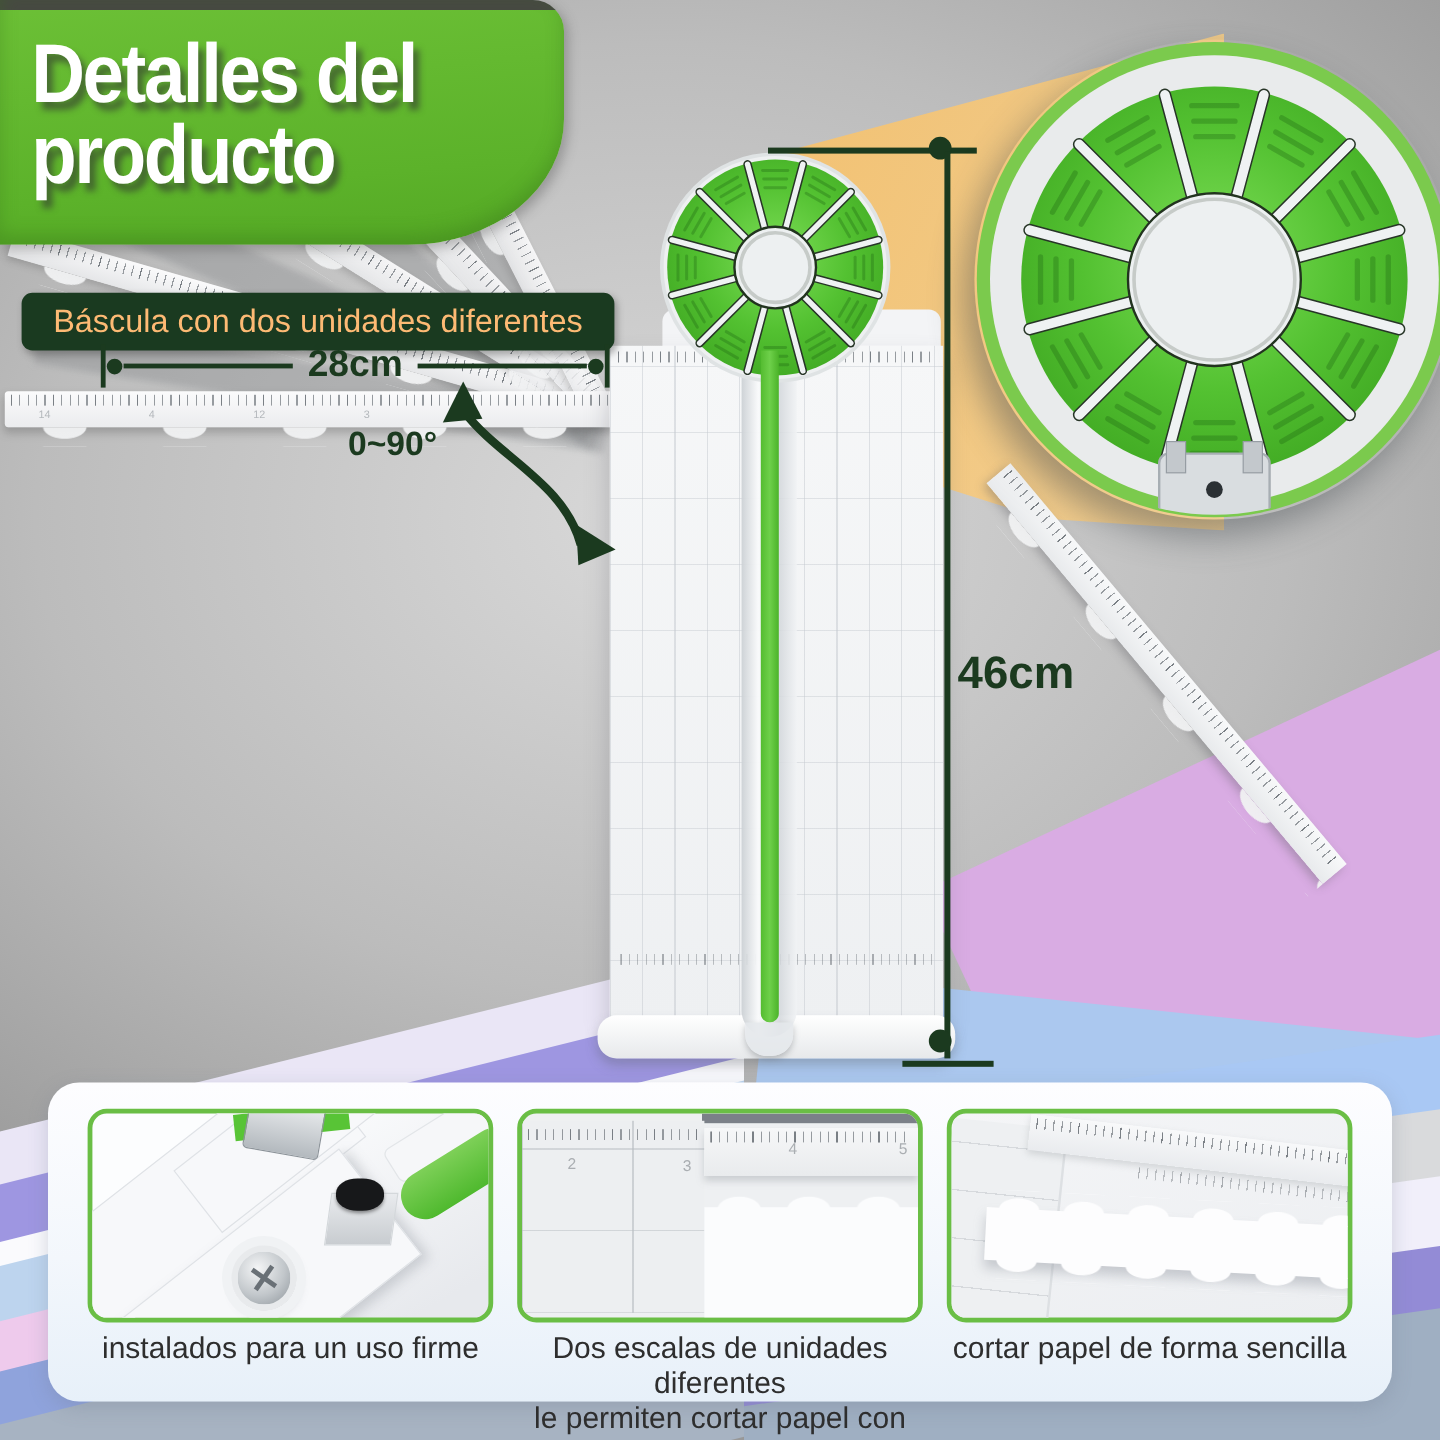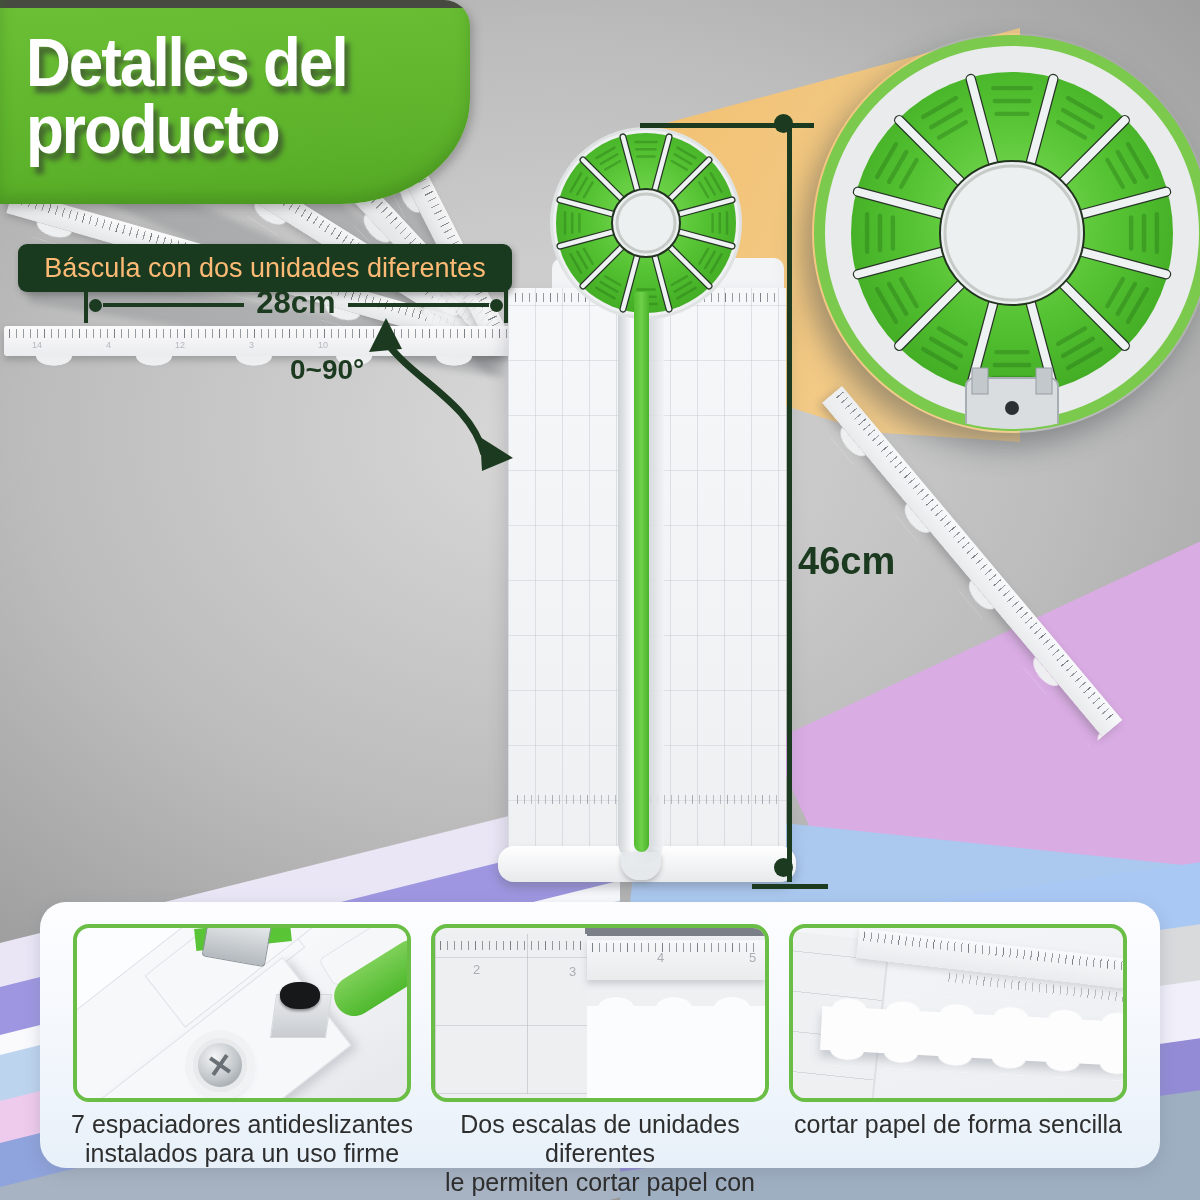--- a/index.html
+++ b/index.html
@@ -59,21 +59,21 @@
 
   
   .tk::before{content:'';position:absolute;left:5px;right:5px;top:3px;height:9px;
       background-image:repeating-linear-gradient(90deg,rgba(110,116,122,.7) 0 1px,transparent 1px 7px),
                        repeating-linear-gradient(90deg,rgba(110,116,122,.7) 0 1px,transparent 1px 35px);}
   .wave::after{content:'';position:absolute;left:0;right:0;top:100%;height:16px;
       background-image:radial-gradient(ellipse 30px 16px at 50% 0%, rgba(241,242,243,.95) 58%, transparent 62%);
       background-size:100px 16px;background-repeat:repeat-x;}
   .ruler-main{left:4px;top:326px;width:508px;height:30px;z-index:7;border-radius:3px;
       background:linear-gradient(180deg,#fbfbfc,#ebecee);box-shadow:0 4px 7px rgba(90,90,90,.35);}
-  .ruler-nums{position:absolute;left:28px;top:14px;display:flex;gap:64px;font-size:9px;color:#b4b8bc;}
+  .ruler-nums{position:absolute;left:28px;top:14px;display:flex;gap:82px;font-size:9px;color:#b4b8bc;}
   .fan-shadow{height:36px;background:rgba(122,124,127,.32);filter:blur(3px);
       transform-origin:100% 0;z-index:5;left:28px;top:342px;width:480px;position:absolute;}
   .fs1{transform:rotate(9deg);} .fs2{transform:rotate(24deg);}
   .fs3{transform:rotate(40deg);} .fs4{transform:rotate(56deg);}
   .fan{left:-7px;top:332px;width:515px;height:24px;transform-origin:100% 0;z-index:6;
       background:linear-gradient(180deg,rgba(253,253,254,.96),rgba(233,234,236,.92));
       box-shadow:0 3px 6px rgba(95,95,95,.3);}
   .f1{transform:rotate(16deg);} .f2{transform:rotate(32deg);opacity:.96;}
   .f3{transform:rotate(47deg);opacity:.93;} .f4{transform:rotate(63deg);opacity:.9;}
   .ruler-side{left:842px;top:386px;width:436px;height:26px;transform:rotate(50deg);transform-origin:0 0;
@@ -440,21 +440,20 @@
           <div class="bm b3"></div>
           <div class="p1-rwhite"></div>
           <div class="p1-rgreen"></div>
           <div class="p1-green"></div>
           <div class="p1-clamp"></div>
           <div class="p1-ped"></div>
           <div class="p1-spacer"></div>
           <div class="p1-screw"></div>
         </div>
         <div class="caption">
-          <div>7 espaciadores antideslizantes</div>
           <div>instalados para un uso firme</div>
         </div>
       </div>
 
       <div class="card">
         <div class="photo p2">
           <div class="p2-darktop"></div>
           <div class="p2-board"></div>
           <div class="p2-bticks tk"></div>
           <div class="p2-ruler tk"></div>

